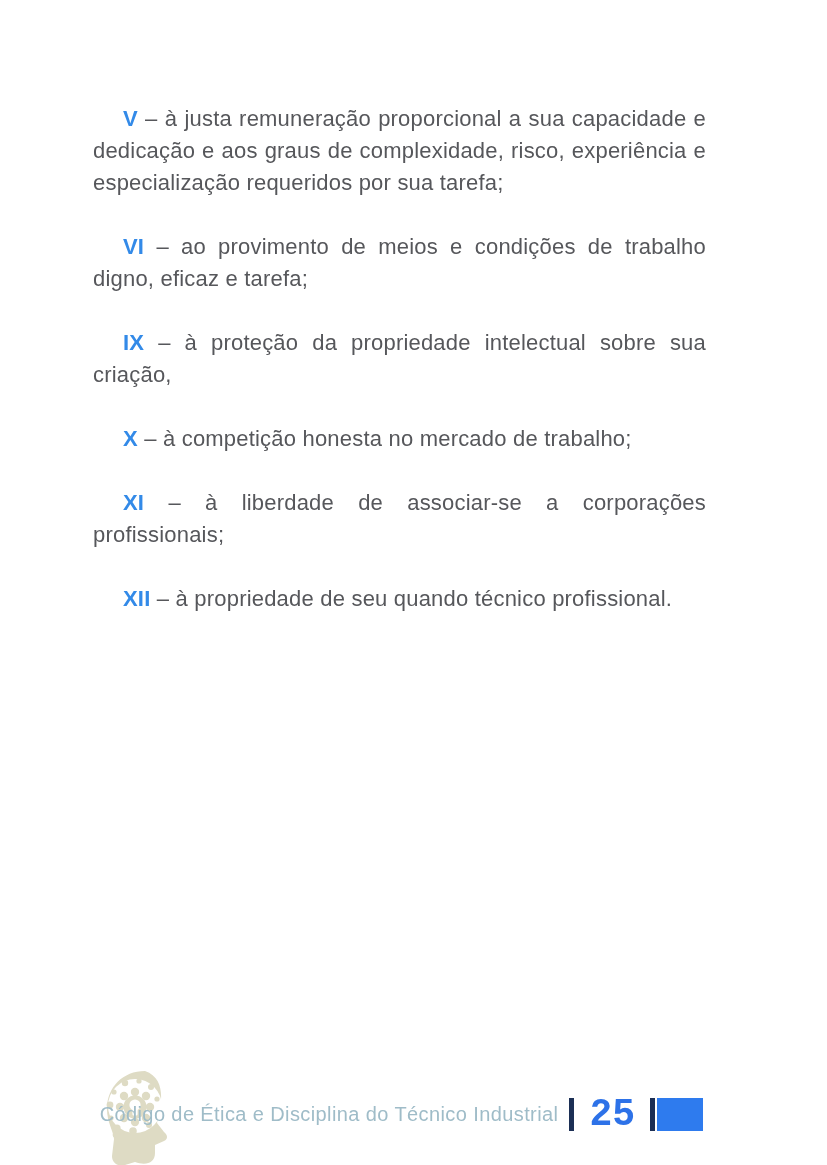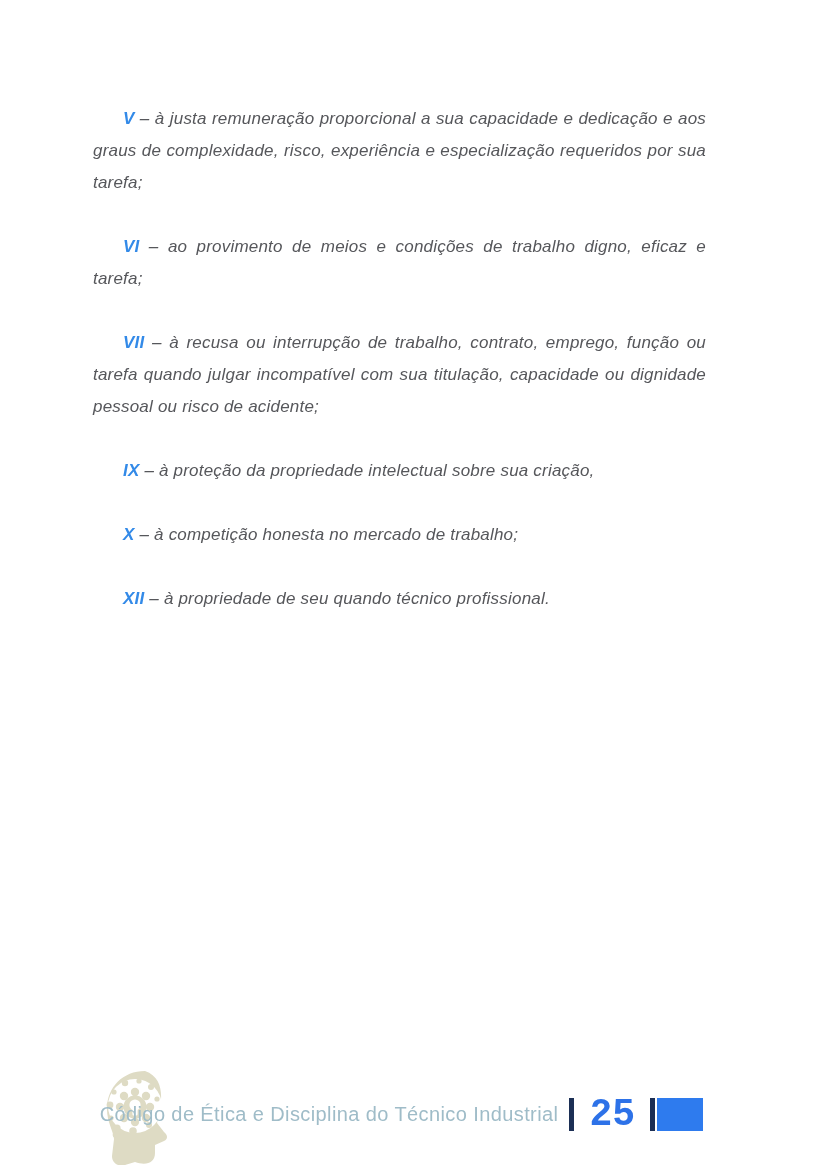--- a/index.html
+++ b/index.html
@@ -14,26 +14,25 @@
   
   .content {
     position: absolute;
     left: 93px;
     top: 103px;
     width: 613px;
   }
   .para {
     text-align: justify;
     text-indent: 30px;
-    font-size: 17px;
+    font-size: 22px;
     line-height: 32px;
     letter-spacing: 0.2px;
     color: var(--body-text, #56575b);
     margin-bottom: 32px;
-    font-style: italic;
   }
   .numeral {
     font-weight: bold;
     color: var(--numeral-blue, #338ae8);
   }
 
   
   .footer {
     position: absolute;
     left: 0;
@@ -86,27 +85,27 @@
   }
 </style>
 </head>
 <body>
 
 <main class="content">
   <p class="para"><span class="numeral">V</span><span> – à justa remuneração proporcional a sua capacidade e dedicação e aos graus de complexidade, risco, experiência e especialização requeridos por sua tarefa;</span></p>
 
   <p class="para"><span class="numeral">VI</span><span> – ao provimento de meios e condições de trabalho digno, eficaz e tarefa;</span></p>
 
-  <p class="para"><span class="numeral">VII</span><span> – à recusa ou interrupção de trabalho, contrato, emprego, função ou tarefa quando julgar incompatível com sua titulação, capacidade ou dignidade pessoal ou risco de acidente;</span></p>
 
 
   <p class="para"><span class="numeral">IX</span><span> – à proteção da propriedade intelectual sobre sua criação,</span></p>
 
   <p class="para"><span class="numeral">X</span><span> – à competição honesta no mercado de trabalho;</span></p>
 
+  <p class="para"><span class="numeral">XI</span><span> – à liberdade de associar-se a corporações profissionais;</span></p>
 
   <p class="para"><span class="numeral">XII</span><span> – à propriedade de seu quando técnico profissional.</span></p>
 </main>
 
 <footer class="footer">
   <div class="logo">
     <svg viewBox="0 0 95 100" width="95" height="100" aria-hidden="true">
 
       <path fill="#dedbc4" d="M48 3
         C26 3 10 19 10 41

